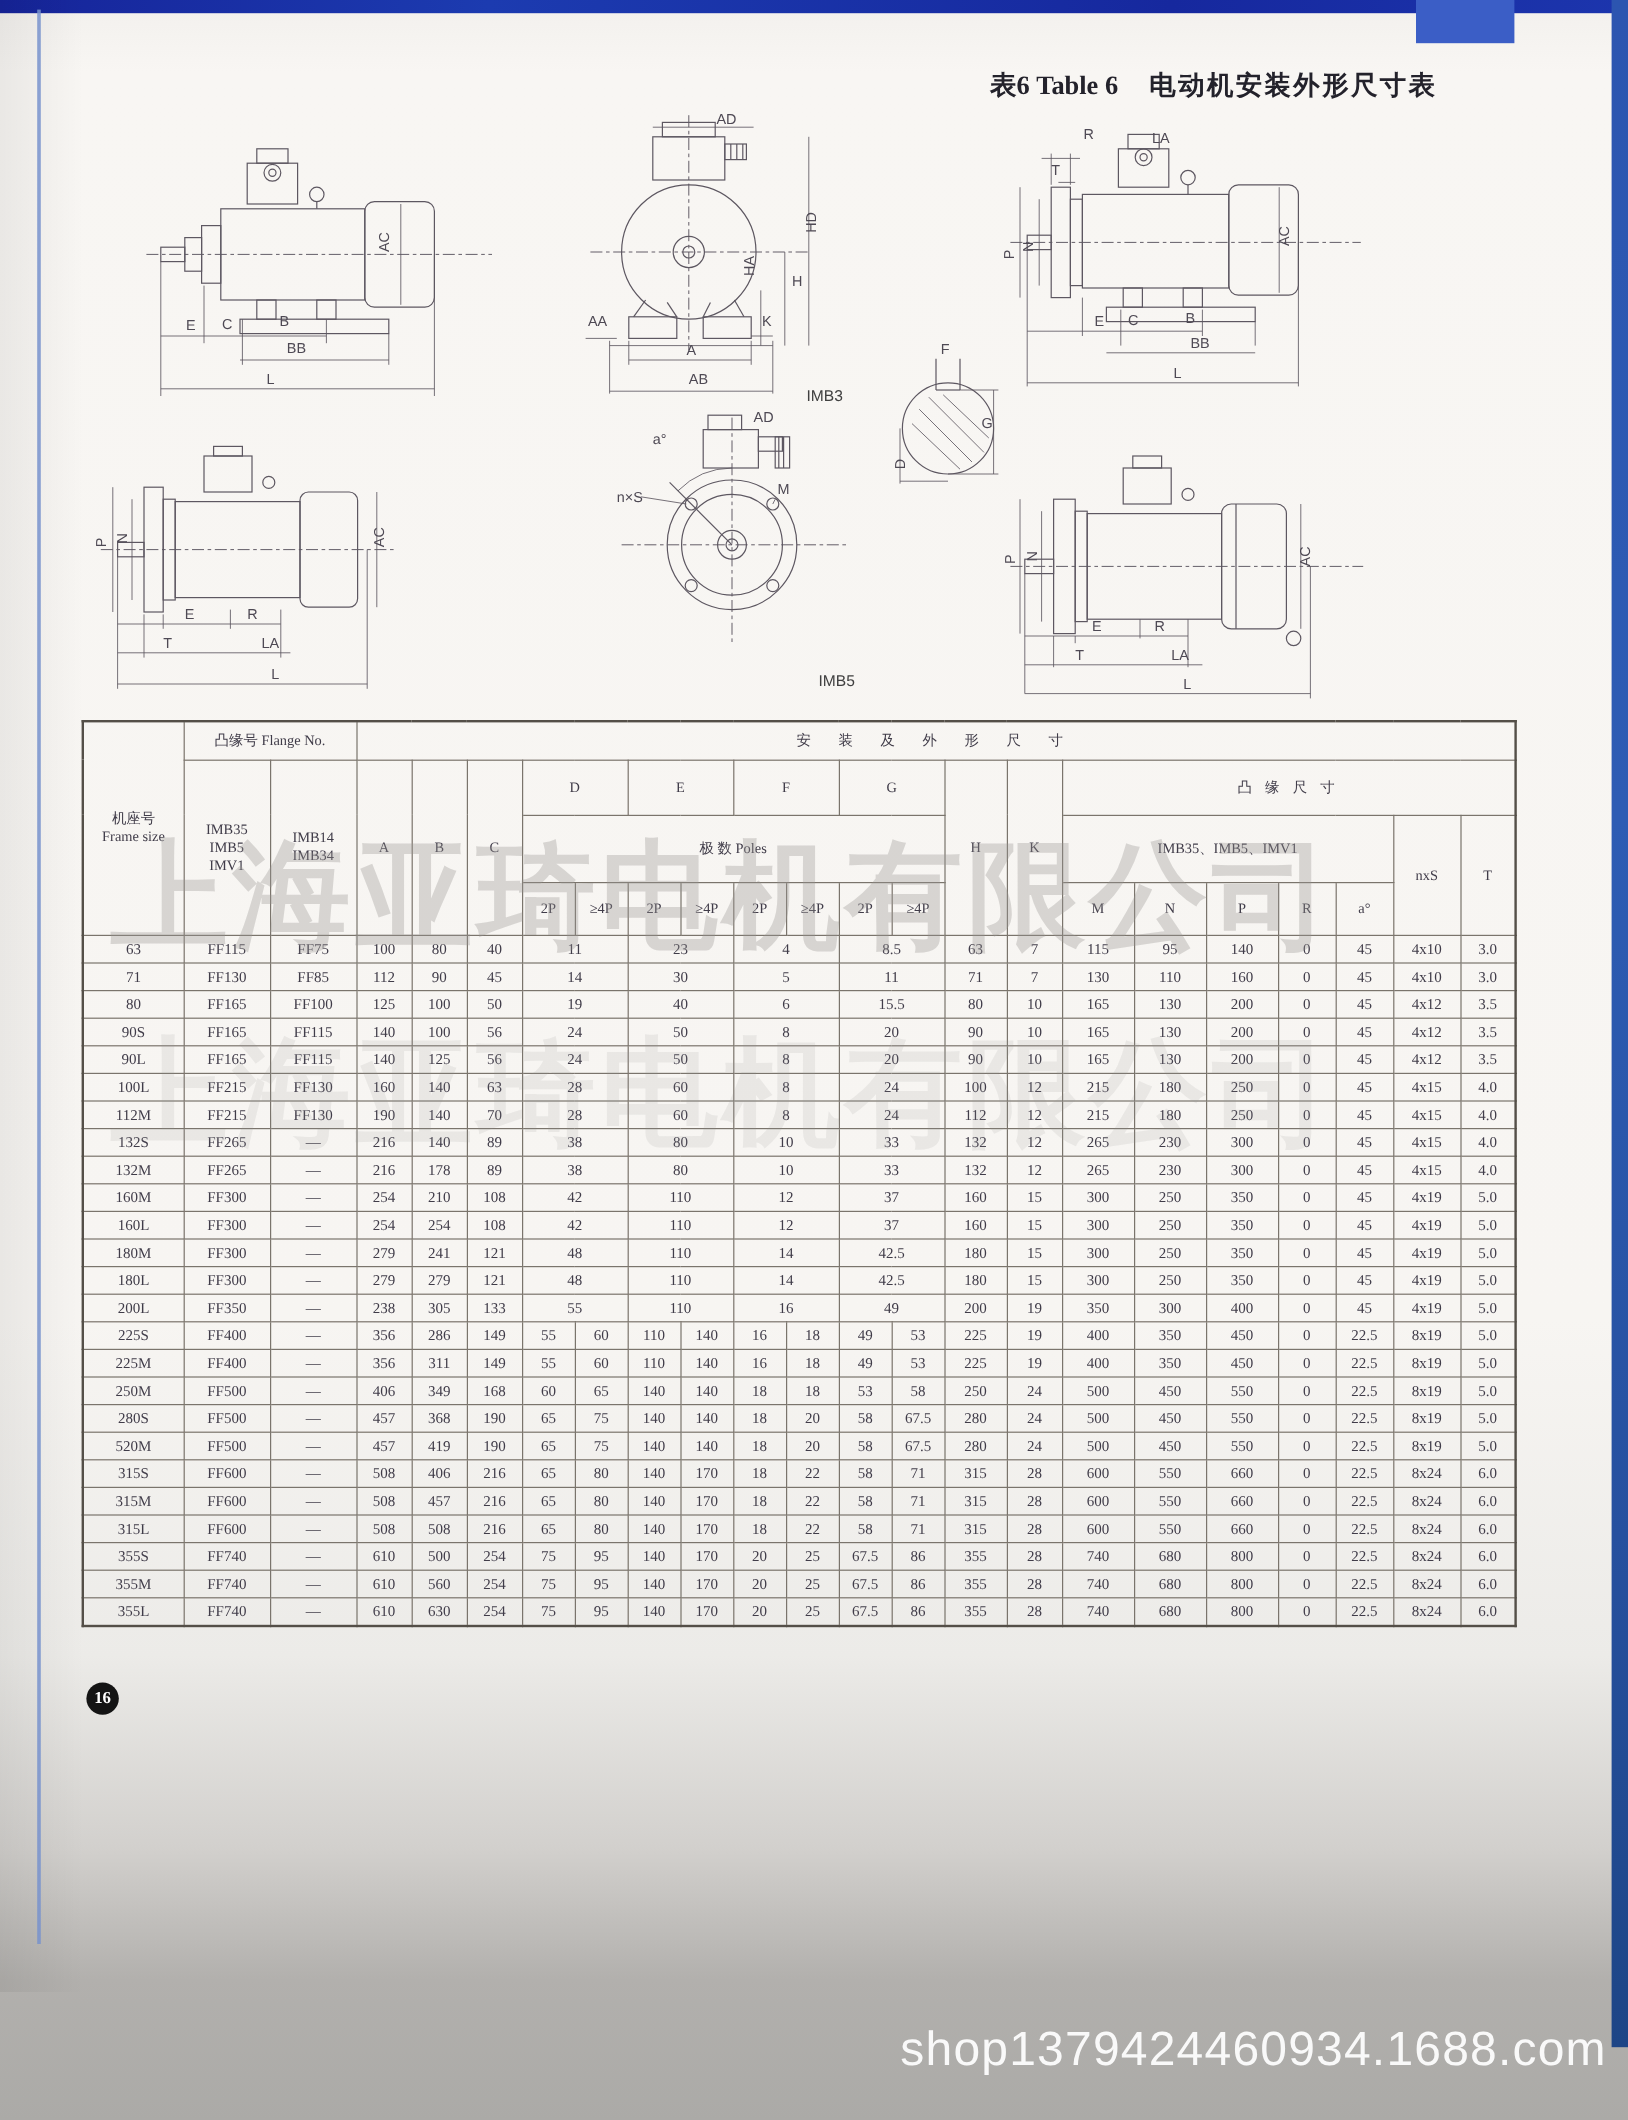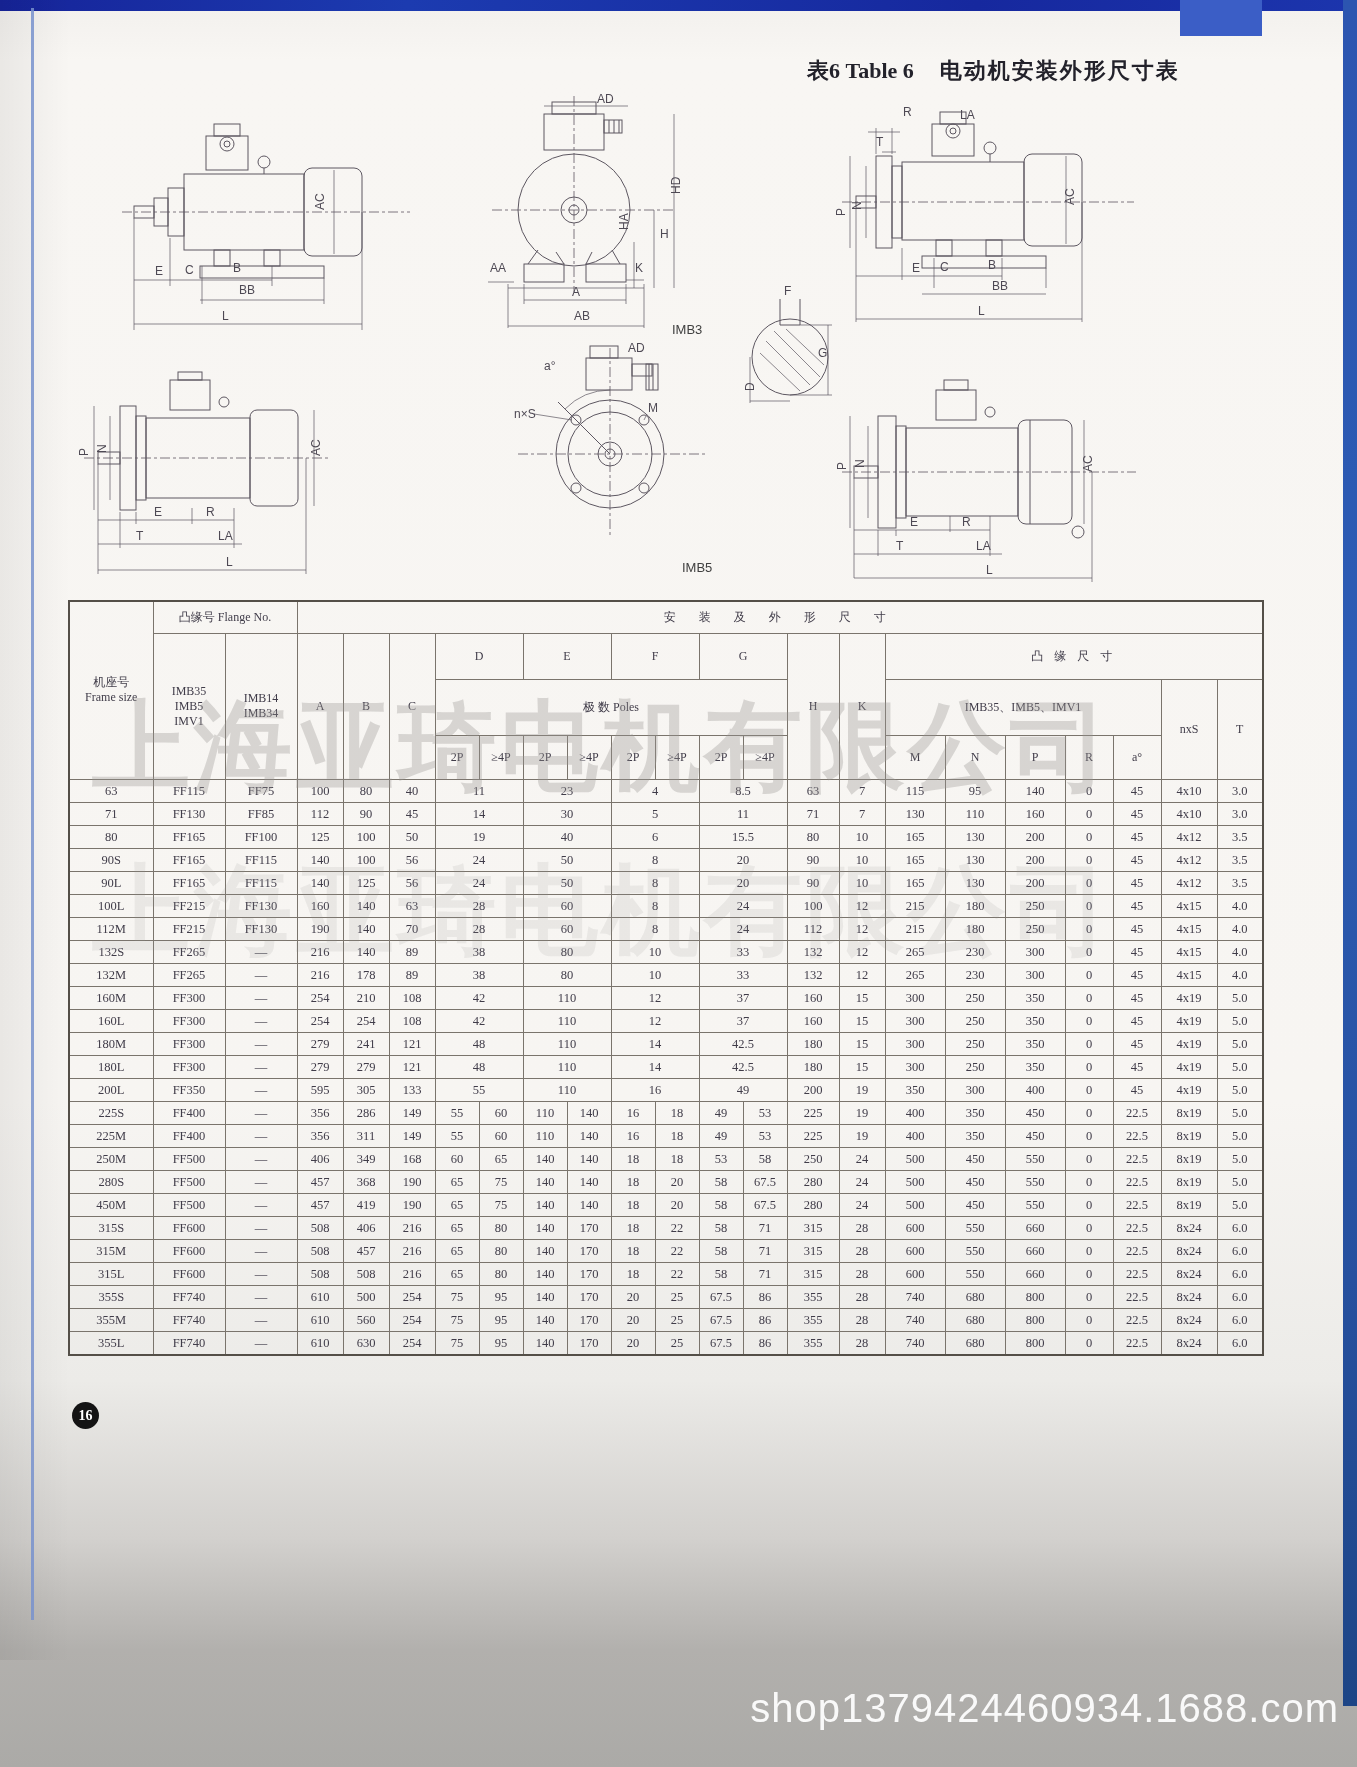--- a/index.html
+++ b/index.html
@@ -9,21 +9,21 @@
     background:linear-gradient(180deg,#f2f0ed 0px,#f8f6f3 60px,#f7f5f2 1100px,#ecebe8 1380px,#d2d0cd 1540px,#b2b0ad 1650px,#abaaa7 1767px);
   }
   body::after{content:"";position:absolute;left:0;top:0;width:70px;height:1660px;
     background:linear-gradient(90deg,rgba(0,0,0,.06),rgba(0,0,0,0));pointer-events:none;}
   .top-band{position:absolute;left:0;top:0;width:1357px;height:11px;
     background:linear-gradient(90deg,#16249a,#1c3bb0 30%,#16289e 72%,#1c35ad);}
   .top-right-box{position:absolute;left:1180px;top:0;width:82px;height:36px;background:#3b5ec6;}
   .left-line{position:absolute;left:31px;top:8px;width:3px;height:1612px;background:#7b97d4;opacity:.85;}
   .right-band{position:absolute;left:1343px;top:0;width:14px;height:1706px;
     background:linear-gradient(180deg,#2c55b0,#2d5cb4 40%,#26509f 75%,#1d4586);}
-  .title{position:absolute;left:807px;top:56px;font-weight:bold;font-size:22px;color:#23222b;white-space:nowrap;}
+  .title{position:absolute;left:825px;top:56px;font-weight:bold;font-size:22px;color:#23222b;white-space:nowrap;}
   .title .gap{display:inline-block;width:26px;}
   .title .cn{letter-spacing:2px;}
   .wm-table{position:absolute;left:92px;top:682px;font-family:Liberation Sans, sans-serif;font-weight:bold;
     font-size:98px;letter-spacing:4px;color:rgba(152,150,147,.34);white-space:nowrap;pointer-events:none;z-index:5;}
   .wm-table.second{top:846px;color:rgba(152,150,147,.14);}
   .shop-wm{position:absolute;right:18px;top:1686px;font-family:"Liberation Sans",sans-serif;
     font-size:40px;color:rgba(255,255,255,.93);letter-spacing:1px;white-space:nowrap;}
   .pageno{position:absolute;left:72px;top:1402px;width:27px;height:27px;border-radius:50%;
     background:#141414;color:#fff;font-size:14px;font-weight:bold;
     display:flex;align-items:center;justify-content:center;}
@@ -642,21 +642,21 @@
         <td>350</td>
         <td>0</td>
         <td>45</td>
         <td>4x19</td>
         <td>5.0</td>
       </tr>
       <tr>
         <td>200L</td>
         <td>FF350</td>
         <td>—</td>
-        <td>595</td>
+        <td>238</td>
         <td>305</td>
         <td>133</td>
         <td colspan="2">55</td>
         <td colspan="2">110</td>
         <td colspan="2">16</td>
         <td colspan="2">49</td>
         <td>200</td>
         <td>19</td>
         <td>350</td>
         <td>300</td>
@@ -760,21 +760,21 @@
         <td>24</td>
         <td>500</td>
         <td>450</td>
         <td>550</td>
         <td>0</td>
         <td>22.5</td>
         <td>8x19</td>
         <td>5.0</td>
       </tr>
       <tr>
-        <td>450M</td>
+        <td>520M</td>
         <td>FF500</td>
         <td>—</td>
         <td>457</td>
         <td>419</td>
         <td>190</td>
         <td>65</td>
         <td>75</td>
         <td>140</td>
         <td>140</td>
         <td>18</td>

